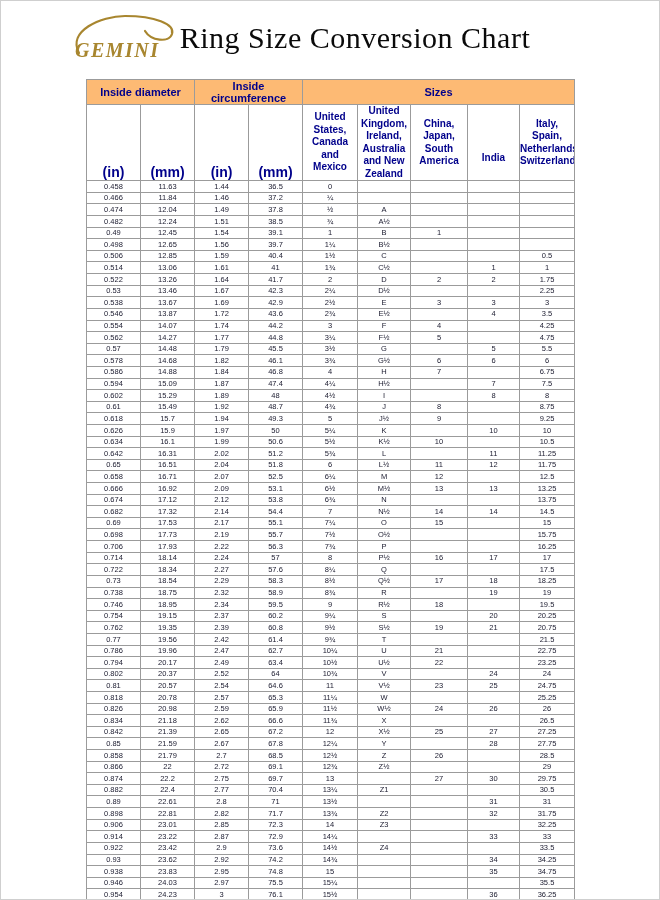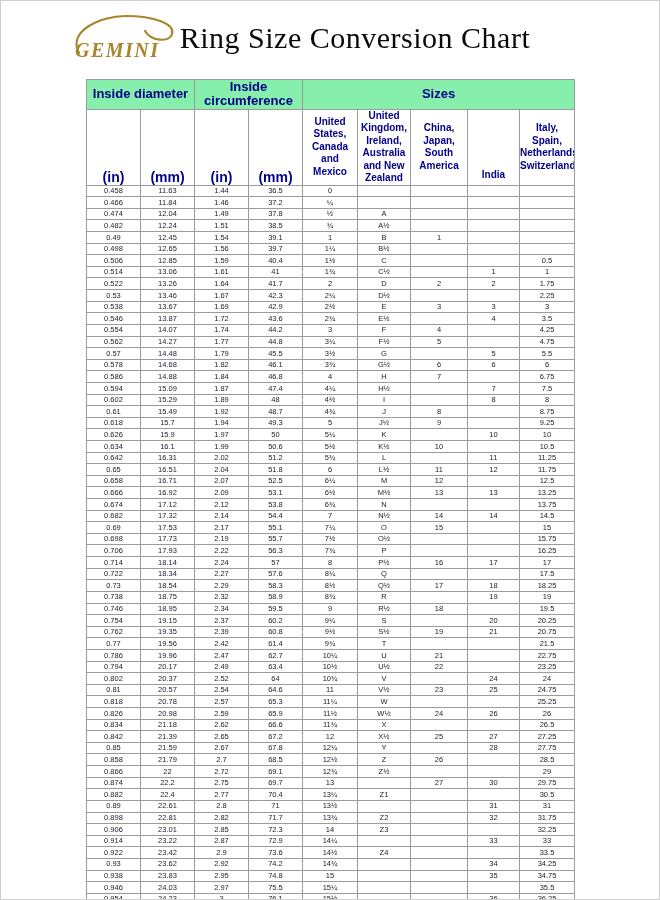--- a/index.html
+++ b/index.html
@@ -34,40 +34,40 @@
     table-layout:fixed;
   }
   table.chart th, table.chart td {
     border:1px solid #9b9b9b;
     padding:0;
     text-align:center;
     overflow:hidden;
   }
   tr.group-row th {
     height:14px;
-    background:#86efac;
+    background:#fdba74;
     color:#00008B;
-    font-size:13px;
+    font-size:11px;
     font-weight:bold;
     line-height:1.1;
   }
   tr.region-row th { background:#ffffff; color:#00008B; font-weight:bold; }
   th.unit {
     vertical-align:bottom;
     font-size:14px;
     padding-bottom:2px;
   }
   th.region {
     font-size:10px;
     line-height:1.25;
     padding:1px;
     vertical-align:middle;
   }
   th.region.v-top { vertical-align:top; }
-  th.region.v-bottom { vertical-align:bottom; padding-bottom:3px; }
+  th.region.v-bottom { vertical-align:bottom; padding-bottom:16px; }
   tr.region-row th { height:48px; }
   tbody td {
     height:10.62px;
     font-size:7.5px;
     line-height:1;
     color:#1a1a2e;
     background:#ffffff;
     white-space:nowrap;
   }
 </style>

